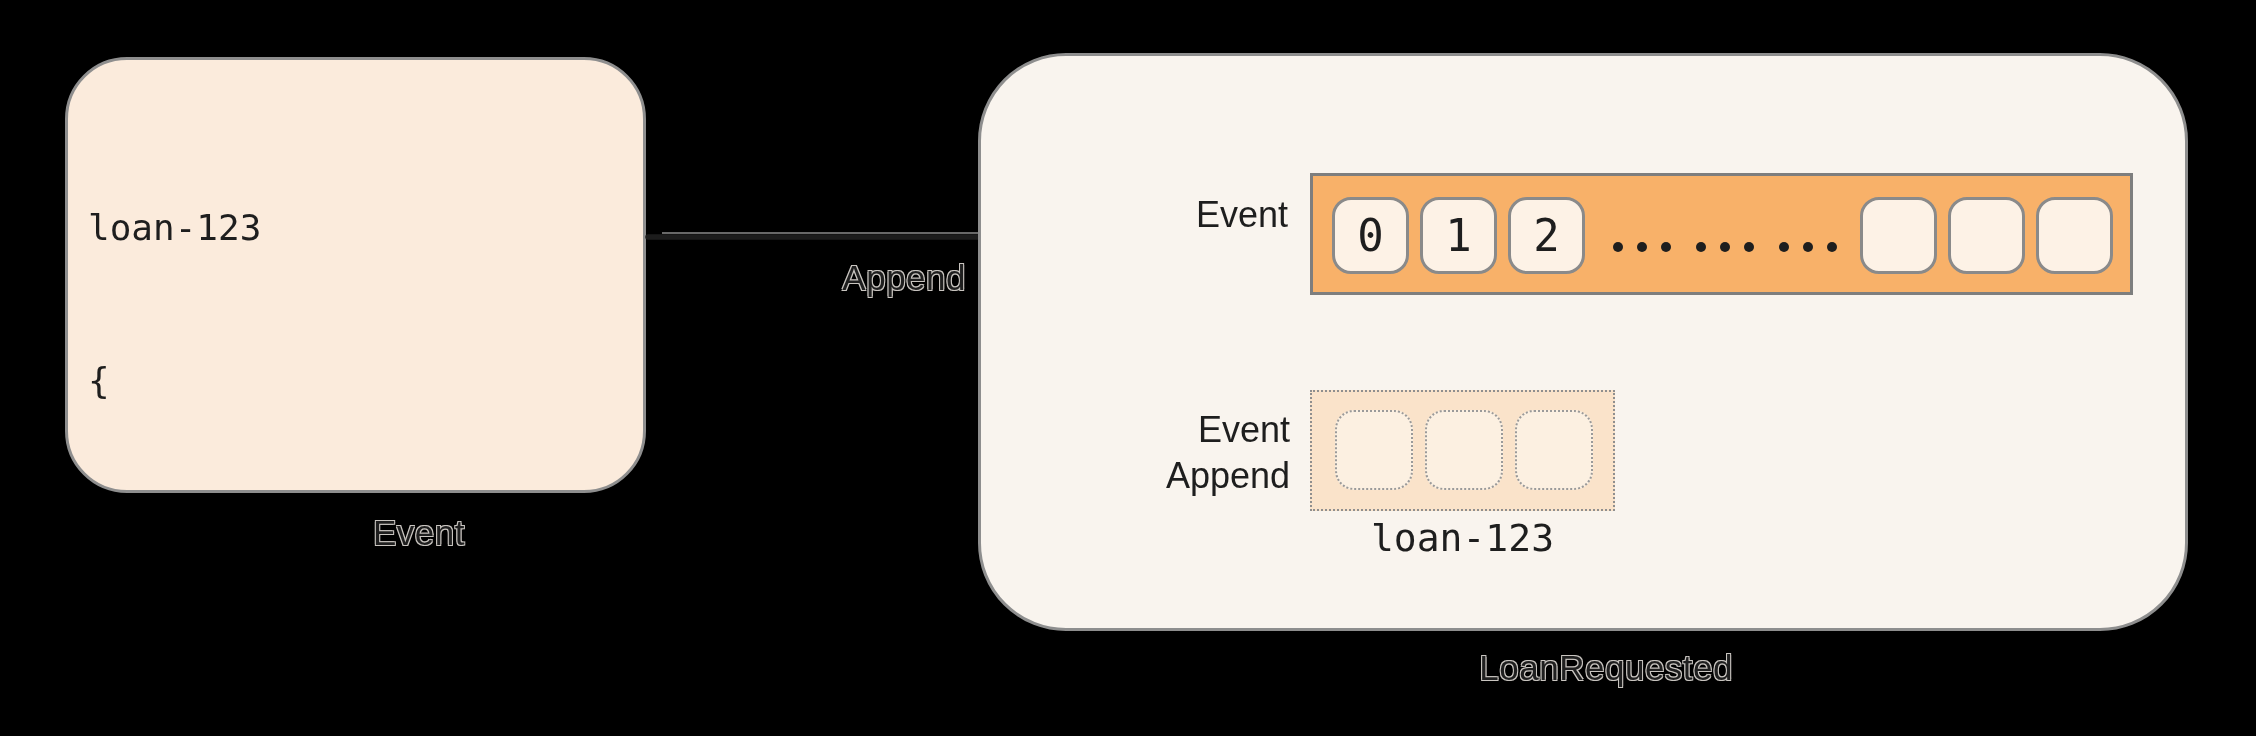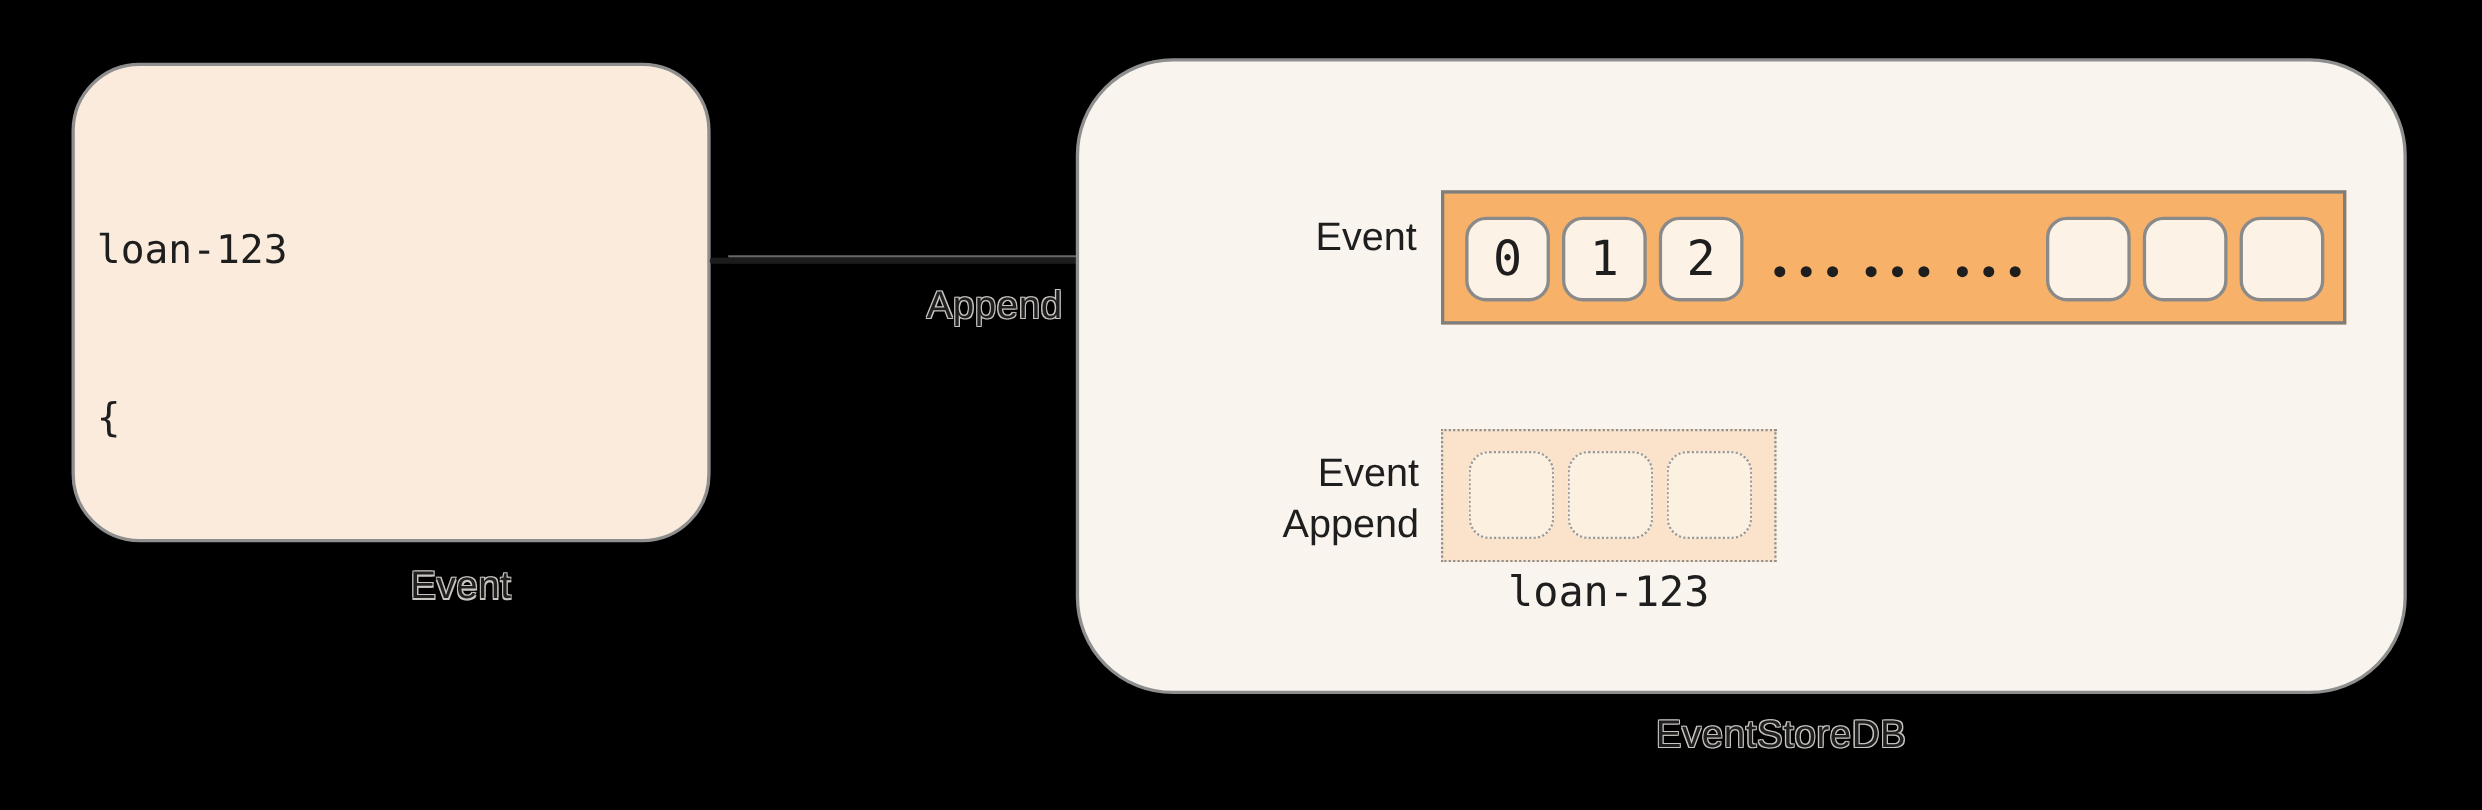--- a/index.html
+++ b/index.html
@@ -166,21 +166,21 @@
   <svg class="arrow-svg" width="2256" height="736" viewBox="0 0 2256 736">
     <line x1="662" y1="233" x2="1040" y2="233" stroke="#BDBDBD" stroke-width="2" opacity="0.55"></line>
     <path d="M648 237 H1104" stroke="#1C1C1C" stroke-width="5.5" fill="none" stroke-linecap="round"></path>
     <path d="M1026 237 Q1050 237 1050 263 L1050 421 Q1050 452 1083 452 L1104 452" stroke="#1C1C1C" stroke-width="5.5" fill="none" stroke-linecap="round"></path>
     <polygon points="1144,237 1101,216 1110,237 1101,258" fill="#1C1C1C"></polygon>
     <polygon points="1144,452 1101,431 1110,452 1101,473" fill="#1C1C1C"></polygon>
   </svg>
   <div class="outside-label append-label">Append</div>
 
   <div class="store-container"></div>
-  <div class="outside-label storedb-caption">EventStoreDB</div>
+  <div class="outside-label storedb-caption">LoanRequested</div>
 
   <div class="inner-label log-label">
     <div>Event</div>
   </div>
   <div class="log-bar">
     <div class="slot n0">
         <span>0</span>
       </div>
     <div class="slot n1">
         <span>1</span>

